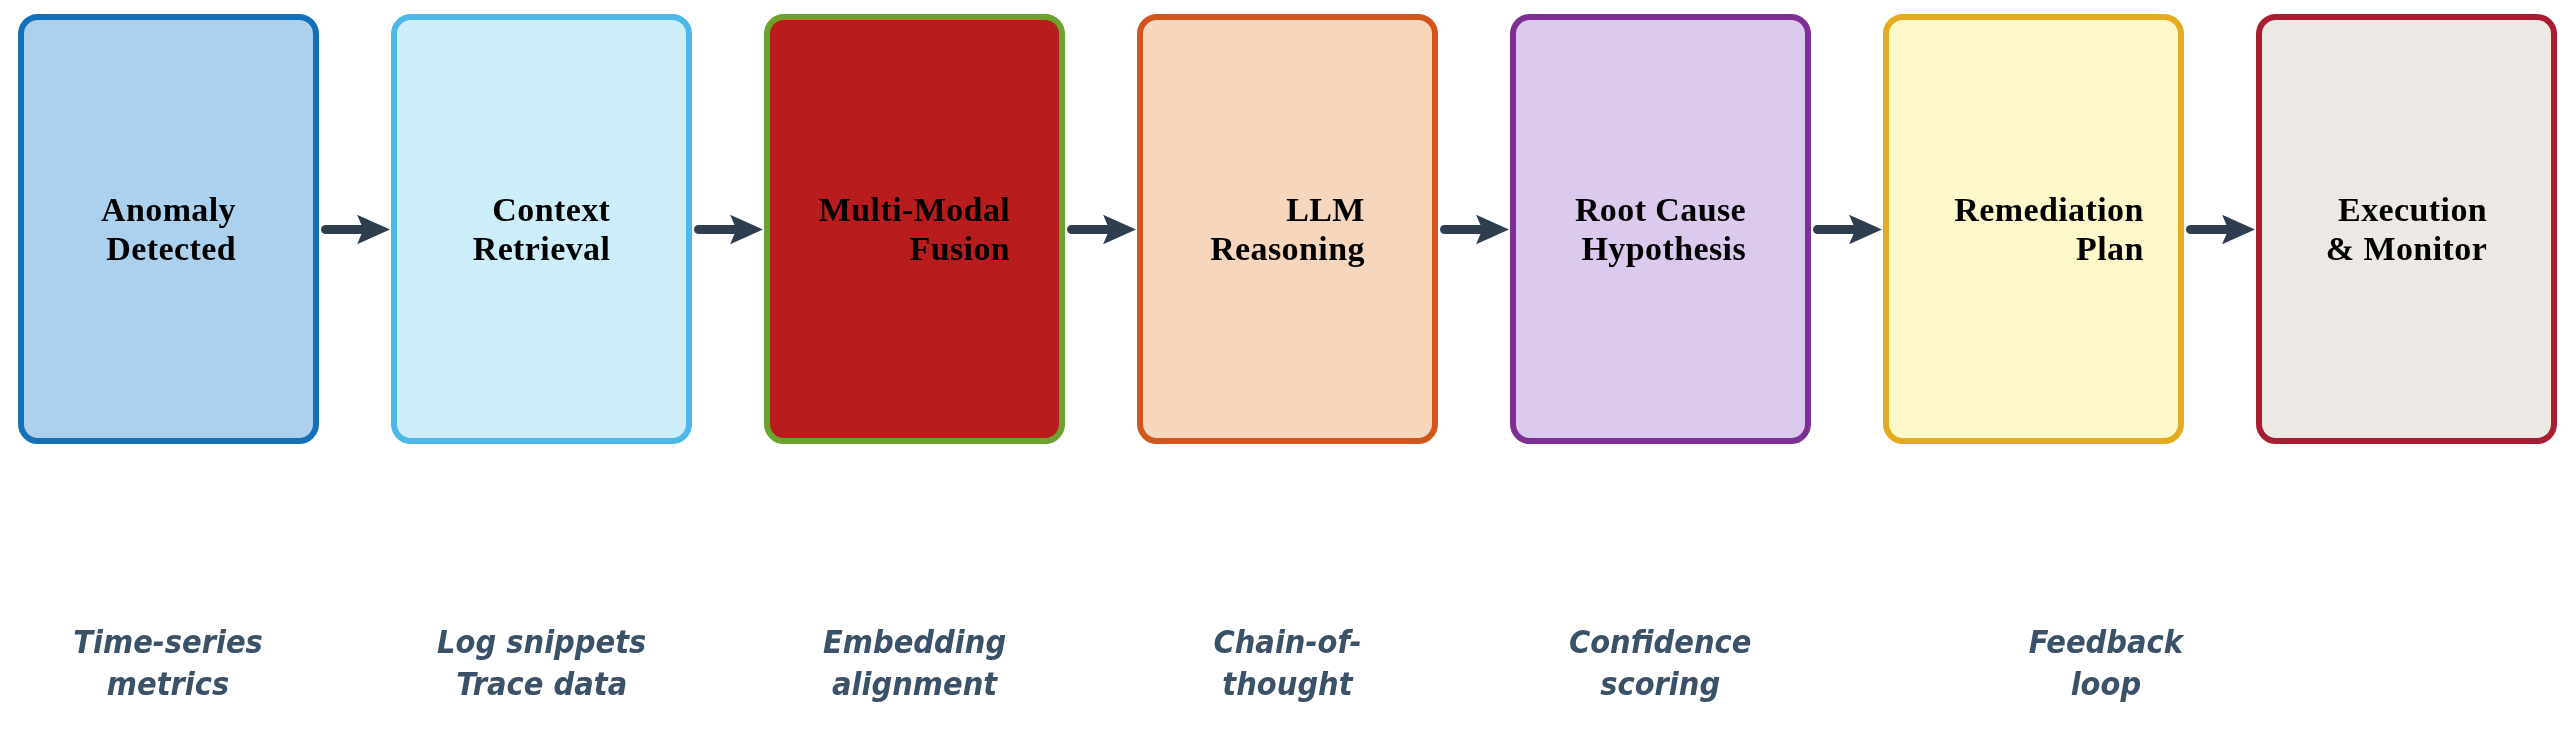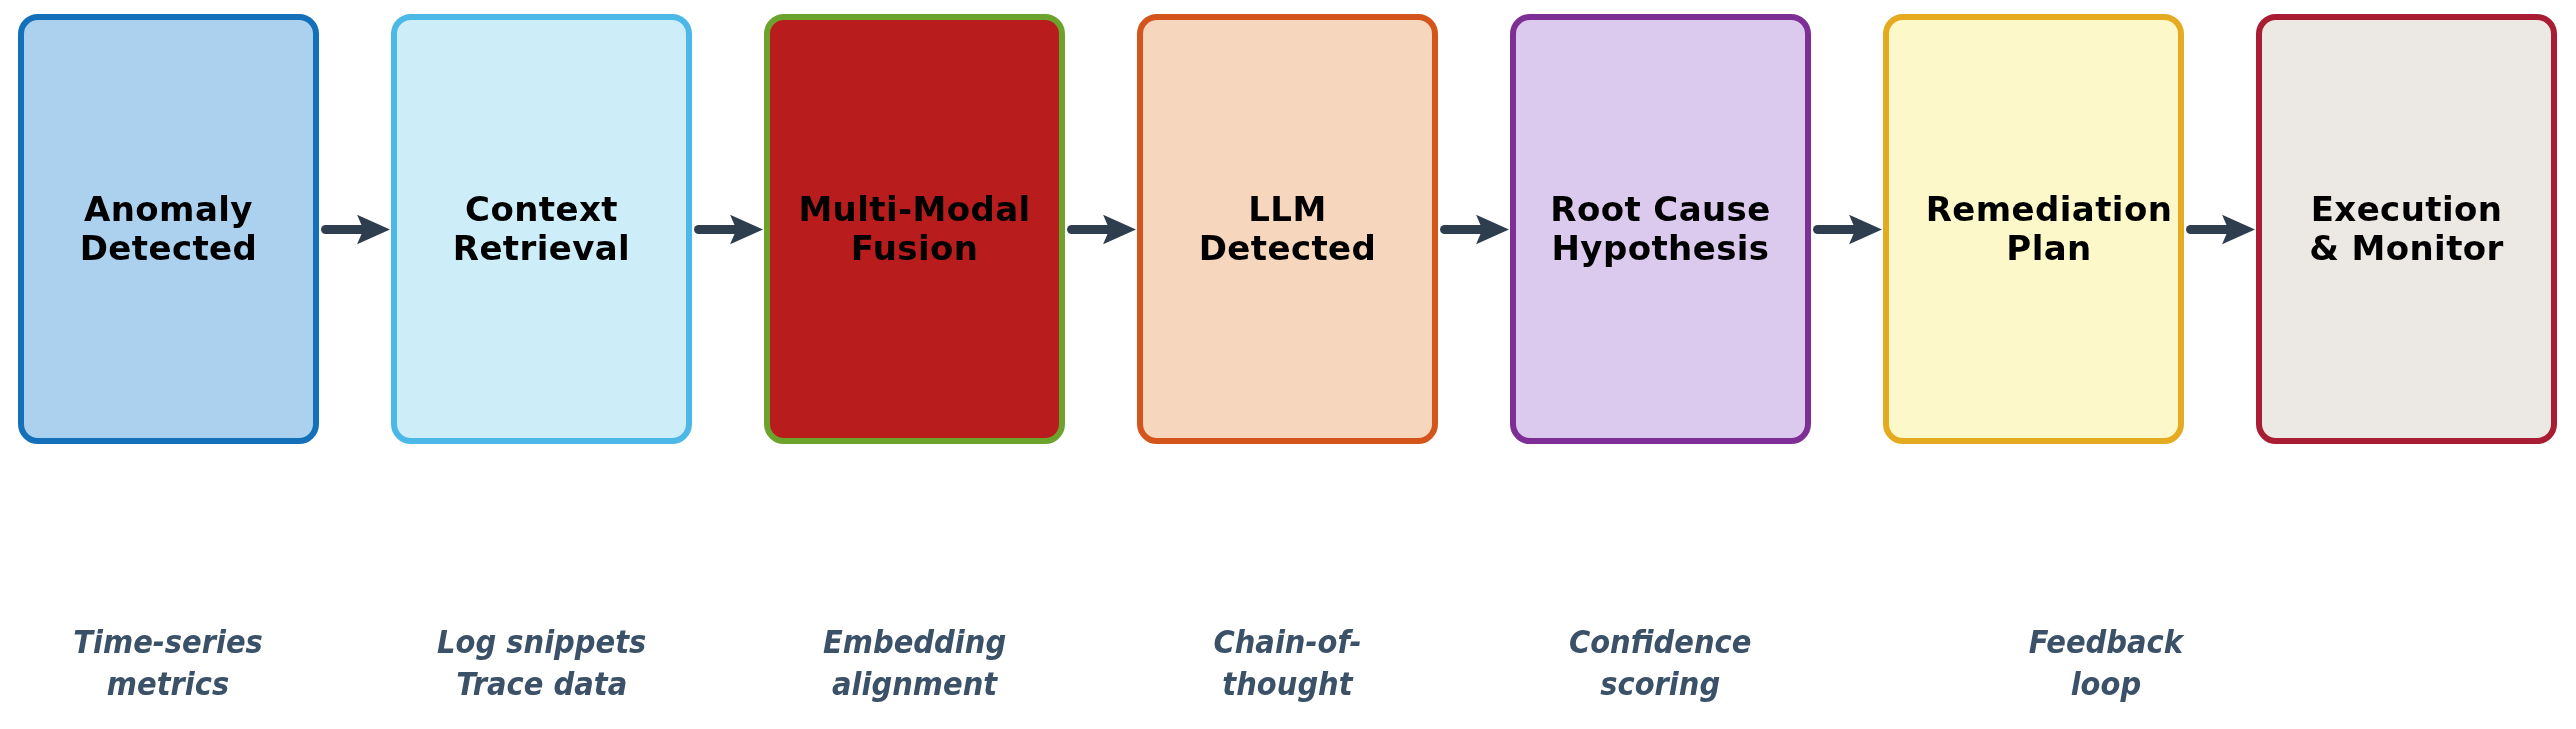--- a/index.html
+++ b/index.html
@@ -22,22 +22,23 @@
   }
   .box {
     box-sizing: border-box;
     width: 301px;
     height: 430px;
     border: 6.4px solid #000;
     border-radius: 20px;
     display: flex;
     align-items: center;
     justify-content: center;
-    text-align: center;
-    flex: 0 0 auto;
+    text-align: right;
+    flex: 0 0 auto;
+    font-family: Liberation Serif, serif;
   }
   .box-title {
     font-weight: bold;
     font-size: 34px;
     line-height: 1.17;
     color: #000000;
     white-space: pre-line;
     letter-spacing: 0.4px;
   }
   .arrow-cell {
@@ -115,21 +116,21 @@
 
     <div class="arrow-cell" style="color: rgb(46, 62, 79);">
       <svg width="70" height="33" viewBox="0 0 100 46" fill="currentColor">
         <line x1="8" y1="23" x2="62" y2="23" stroke="currentColor" stroke-width="13" stroke-linecap="round"></line>
         <path d="M53,2 L100,23 L53,44 L62,23 Z"></path>
       </svg>
     </div>
 
     <div class="box" style="background-color: rgb(246, 214, 188); border-color: rgb(212, 85, 28);">
       <div class="box-title">LLM
-Detected</div>
+Reasoning</div>
     </div>
 
     <div class="arrow-cell" style="color: rgb(46, 62, 79);">
       <svg width="70" height="33" viewBox="0 0 100 46" fill="currentColor">
         <line x1="8" y1="23" x2="62" y2="23" stroke="currentColor" stroke-width="13" stroke-linecap="round"></line>
         <path d="M53,2 L100,23 L53,44 L62,23 Z"></path>
       </svg>
     </div>
 
     <div class="box" style="background-color: rgb(220, 202, 238); border-color: rgb(126, 47, 150);">

